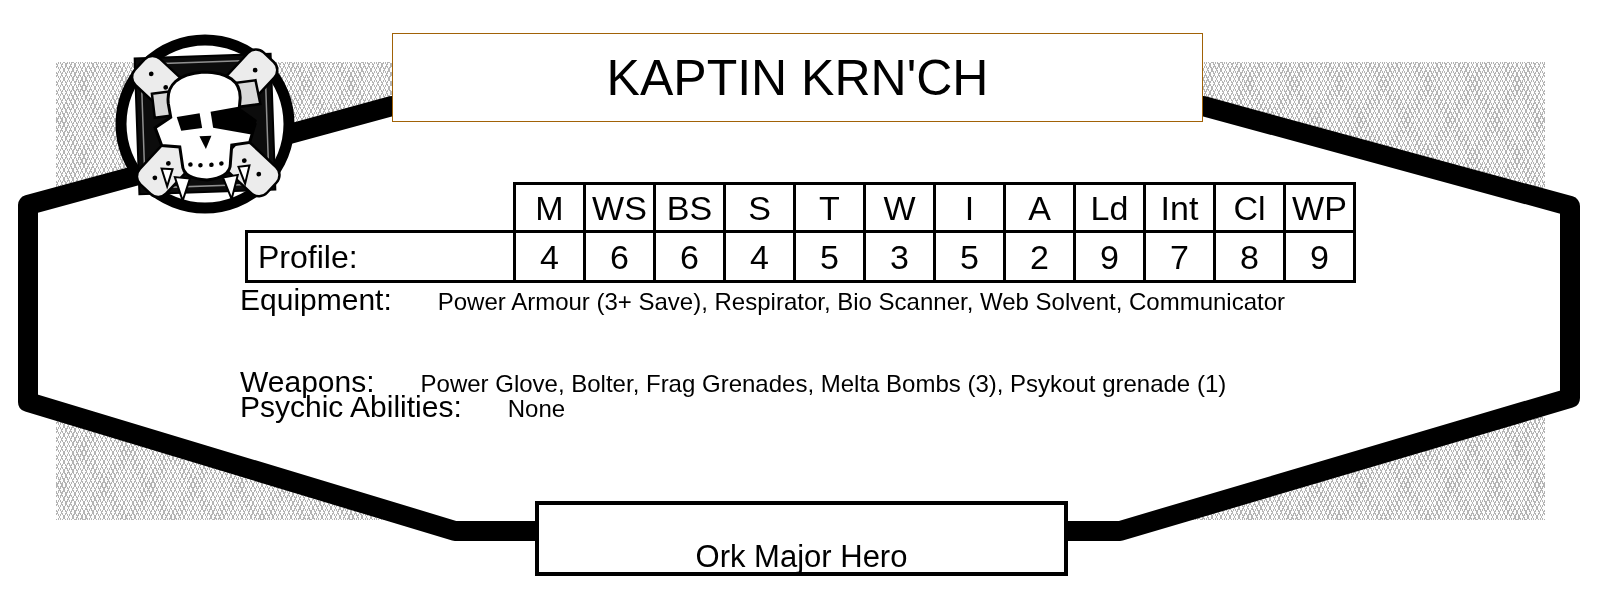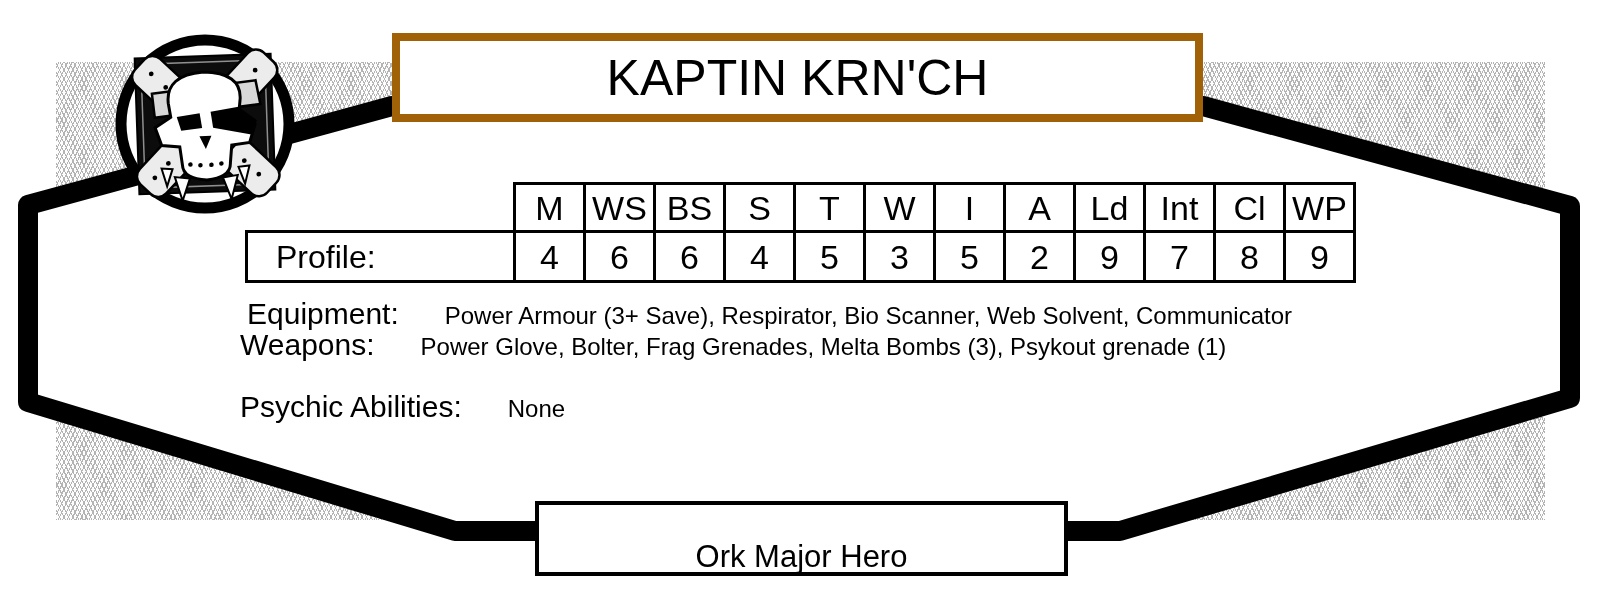--- a/index.html
+++ b/index.html
@@ -12,21 +12,21 @@
     position:absolute;left:56px;top:62px;width:1489px;height:458px;
     background-color:#fdfdfd;
     background-image:
       repeating-linear-gradient(64deg,  #b4b4b4 0px, #b4b4b4 1px, transparent 1px, transparent 4px),
       repeating-linear-gradient(-64deg, #b4b4b4 0px, #b4b4b4 1px, transparent 1px, transparent 4px);
   }
   .frame-svg{position:absolute;left:0;top:0;width:1600px;height:605px;}
   
   .title-box{
     position:absolute;left:392px;top:33px;width:811px;height:89px;
-    background:#fff;border:8px solid #a16207;box-sizing:border-box;
+    background:#fff;border:1px solid #a16207;box-sizing:border-box;
     display:flex;align-items:center;justify-content:center;
   }
   .title-box .t{font-size:50px;line-height:1;white-space:nowrap;}
   .type-box{
     position:absolute;left:535px;top:501px;width:533px;height:75px;
     background:#fff;border:4px solid #000;box-sizing:border-box;
     display:flex;align-items:flex-end;justify-content:center;
   }
   .type-box .t{font-size:31px;line-height:1;white-space:nowrap;}
   
@@ -35,26 +35,26 @@
   table.profile{position:absolute;left:245px;top:182px;border-collapse:collapse;table-layout:fixed;}
   table.profile th, table.profile td{
     border:3px solid #000;padding:0;text-align:center;vertical-align:middle;
     font-weight:normal;background:#fff;font-size:34px;line-height:1;
   }
   table.profile .corner{border:none;background:transparent;}
   table.profile col.labelcol{width:268px;}
   table.profile col.statcol{width:70px;}
   table.profile tr.hdr  th{height:45px;}
   table.profile tr.vals td{height:47px;}
-  table.profile td.rowlabel{text-align:left;padding-left:28px;font-size:32px;}
+  table.profile td.rowlabel{text-align:left;padding-left:10px;font-size:32px;}
   
   .detail{position:absolute;left:240px;white-space:nowrap;}
   .detail .lbl{font-size:30px;}
   .detail .val{font-size:24px;margin-left:46px;}
-  .d0{top:297px;margin-left:7px;} .d1{top:328px;} .d2{top:390px;}
+  .d0{top:283px;} .d1{top:365px;} .d2{top:390px;}
 </style>
 </head>
 <body>
 
 <div class="page">
 
   <div class="hatch"></div>
 
   <svg class="frame-svg" viewBox="0 0 1600 605" xmlns="http://www.w3.org/2000/svg">
     <path d="M 392 106 L 1203 106 L 1570 206 L 1570 398 L 1120 531 L 455 531 L 28 402 L 28 205 Z" fill="#ffffff" stroke="#000000" stroke-width="20" stroke-linejoin="round"></path>

